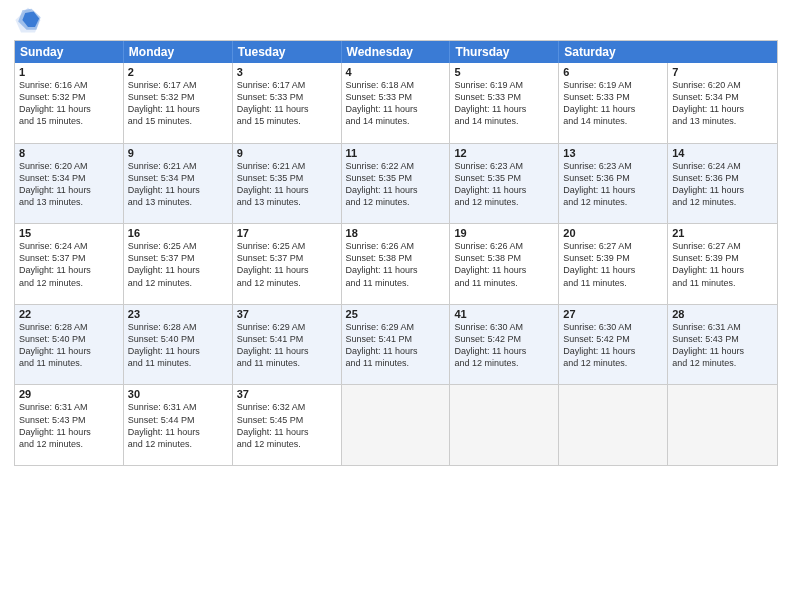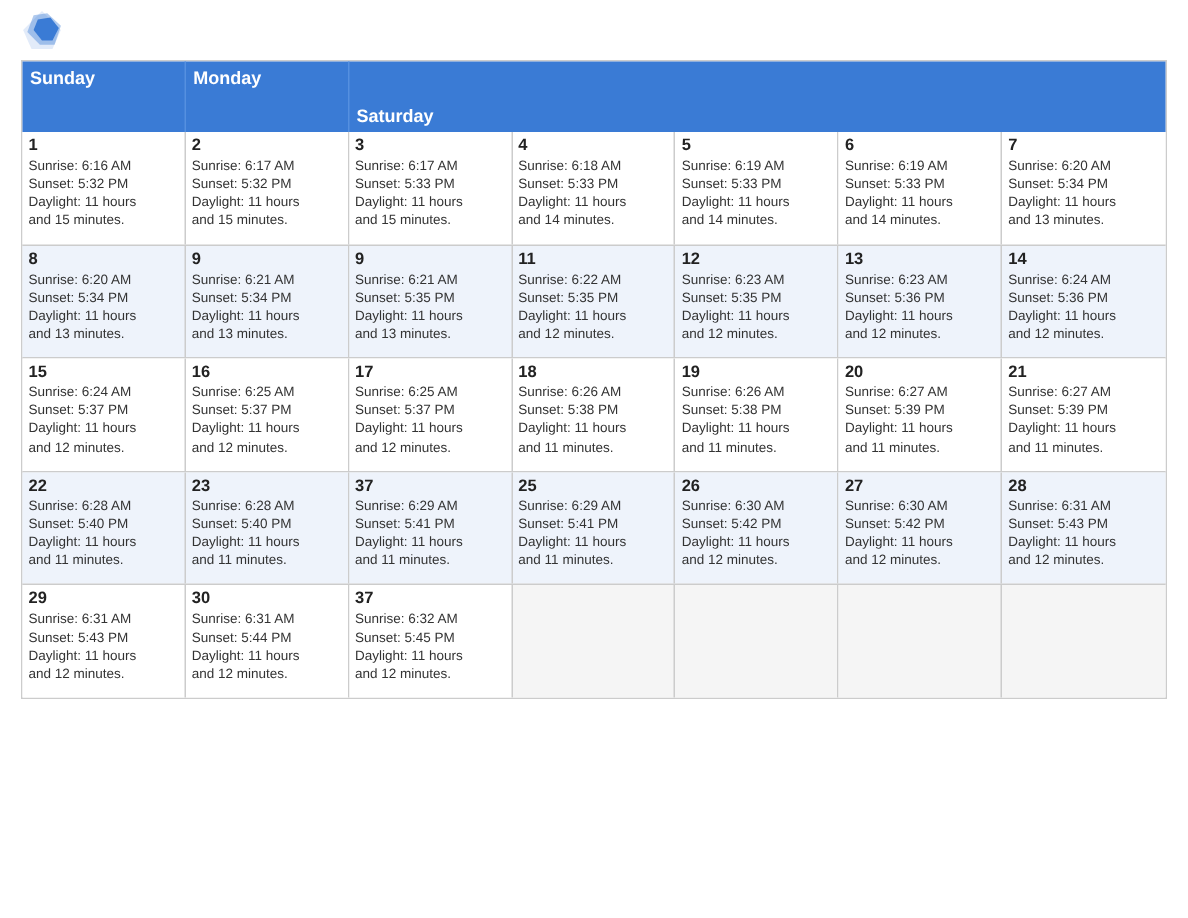--- a/index.html
+++ b/index.html
@@ -73,21 +73,21 @@
       background: #3a7bd5;
     }
     .cal-header-cell {
       color: #fff;
       font-weight: bold;
       font-size: 12px;
       padding: 4px 5px;
       border-right: 1px solid #5590e0;
       text-align: left;
     }
-    .cal-header-cell:last-child { border-right: none; margin-top: 25px; }
+    .cal-header-cell:last-child { border-right: none; }
     .cal-body {
       flex: 1;
       display: flex;
       flex-direction: column;
     }
     .cal-row {
       display: grid;
       grid-template-columns: repeat(7, 1fr);
       flex: 1;
       border-top: 1px solid #ccc;
@@ -136,20 +136,23 @@
     <div class="title-area">
       <div class="month-title"></div>
       <div class="location"></div>
     </div>
   </div>
 
   <div class="calendar">
     <div class="cal-header-row">
     <div class="cal-header-cell">Sunday</div>
         <div class="cal-header-cell">Monday</div>
+        <div class="cal-header-cell">Tuesday</div>
+        <div class="cal-header-cell">Wednesday</div>
+        <div class="cal-header-cell">Thursday</div>
         <div class="cal-header-cell">Saturday</div>
       </div>
     <div class="cal-body">
     <div class="cal-row">
           <div class="cal-cell">
             <div class="day-num">1</div>
             <div class="cell-text">Sunrise: 6:16 AM<br>Sunset: 5:32 PM<br>Daylight: 11 hours<br>and 15 minutes.</div>
           </div>
           <div class="cal-cell">
             <div class="day-num">2</div>
@@ -247,21 +250,21 @@
           </div>
           <div class="cal-cell">
             <div class="day-num">37</div>
             <div class="cell-text">Sunrise: 6:29 AM<br>Sunset: 5:41 PM<br>Daylight: 11 hours<br>and 11 minutes.</div>
           </div>
           <div class="cal-cell">
             <div class="day-num">25</div>
             <div class="cell-text">Sunrise: 6:29 AM<br>Sunset: 5:41 PM<br>Daylight: 11 hours<br>and 11 minutes.</div>
           </div>
           <div class="cal-cell">
-            <div class="day-num">26</div>
+            <div class="day-num">41</div>
             <div class="cell-text">Sunrise: 6:30 AM<br>Sunset: 5:42 PM<br>Daylight: 11 hours<br>and 12 minutes.</div>
           </div>
           <div class="cal-cell">
             <div class="day-num">27</div>
             <div class="cell-text">Sunrise: 6:30 AM<br>Sunset: 5:42 PM<br>Daylight: 11 hours<br>and 12 minutes.</div>
           </div>
           <div class="cal-cell">
             <div class="day-num">28</div>
             <div class="cell-text">Sunrise: 6:31 AM<br>Sunset: 5:43 PM<br>Daylight: 11 hours<br>and 12 minutes.</div>
           </div>

